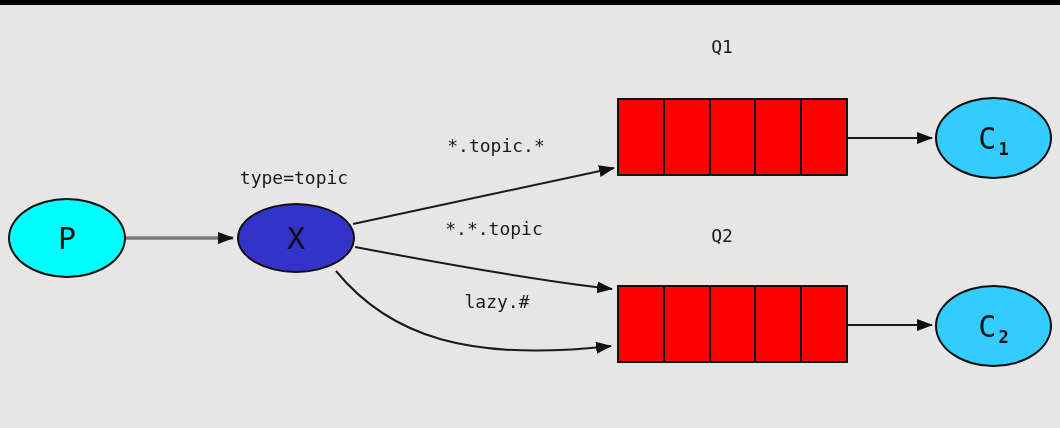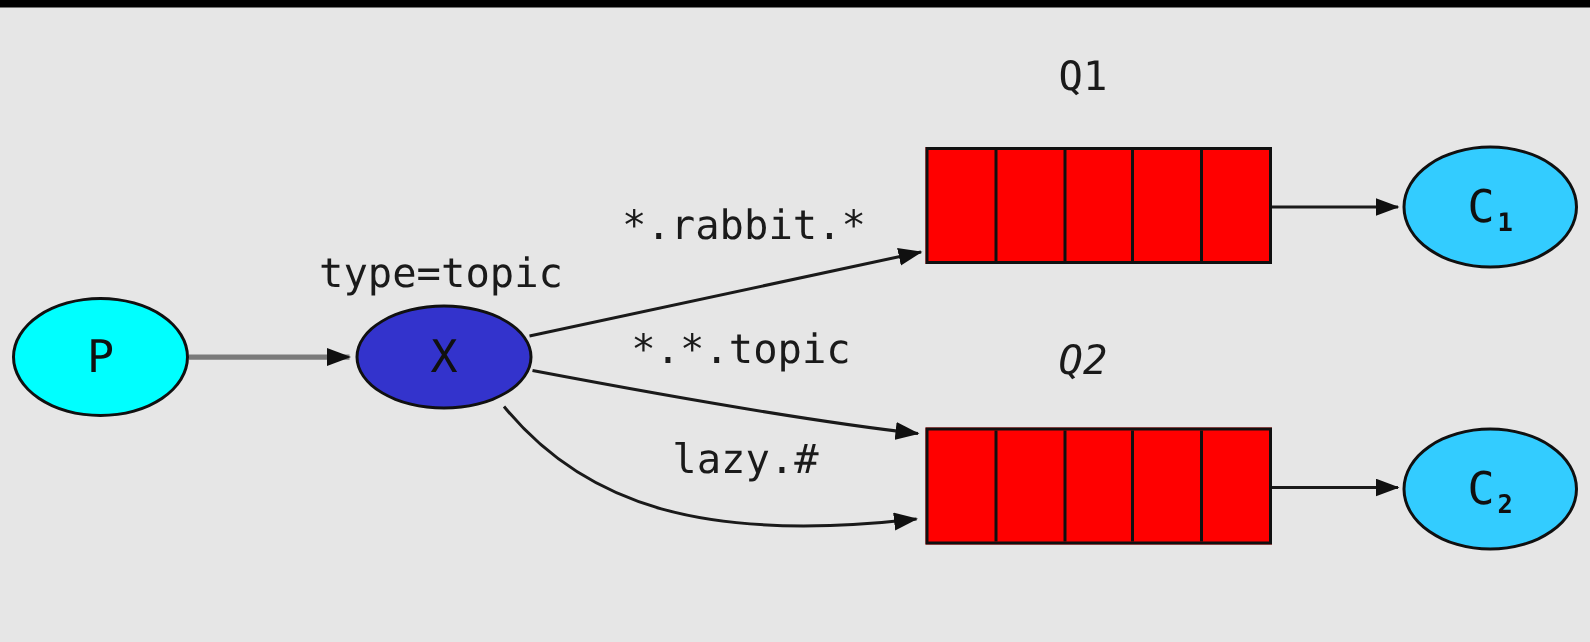--- a/index.html
+++ b/index.html
@@ -72,30 +72,30 @@
     box-sizing: border-box;
   }
   .queue-1 { left: 617px; top: 98px; }
   .queue-2 { left: 617px; top: 285px; }
   .queue .slot { flex: 1 1 0; border-right: 2px solid #101010; }
   .queue .slot:last-child { border-right: none; }
 
   .diagram-label {
     position: absolute;
     color: #1a1a1a;
-    font-size: 27px;
+    font-size: 18px;
     text-align: center;
     white-space: nowrap;
   }
   .label-exchange-type { left: 196px; top: 135px; width: 196px; margin-top: 32px; }
   .label-binding-1     { left: 406px; top: 135px; width: 180px; }
   .label-binding-2     { left: 404px; top: 218px; width: 180px; }
   .label-binding-3     { left: 407px; top: 291px; width: 180px; text-align: center; }
   .label-queue-1       { left: 672px; top: 36px;  width: 100px; }
-  .label-queue-2       { left: 672px; top: 225px; width: 100px; font-style: italic; }
+  .label-queue-2       { left: 672px; top: 225px; width: 100px; }
 </style>
 </head>
 <body>
 
 <div class="canvas">
 
   <div class="top-border"></div>
 
   <svg class="edges-layer" width="1060" height="428" viewBox="0 0 1060 428" aria-hidden="true">
     <defs>
@@ -114,21 +114,21 @@
   <div class="node node-producer">
     <span>P</span>
   </div>
 
   <div class="node node-exchange">
     <span>X</span>
   </div>
 
   <div class="diagram-label label-exchange-type">type=topic</div>
 
-  <div class="diagram-label label-binding-1">*.rabbit.*</div>
+  <div class="diagram-label label-binding-1">*.topic.*</div>
 
   <div class="diagram-label label-binding-2">*.*.topic</div>
 
   <div class="diagram-label label-binding-3">lazy.#</div>
 
   <div class="diagram-label label-queue-1">Q1</div>
 
   <div class="queue queue-1">
     <div class="slot"></div>
     <div class="slot"></div>

